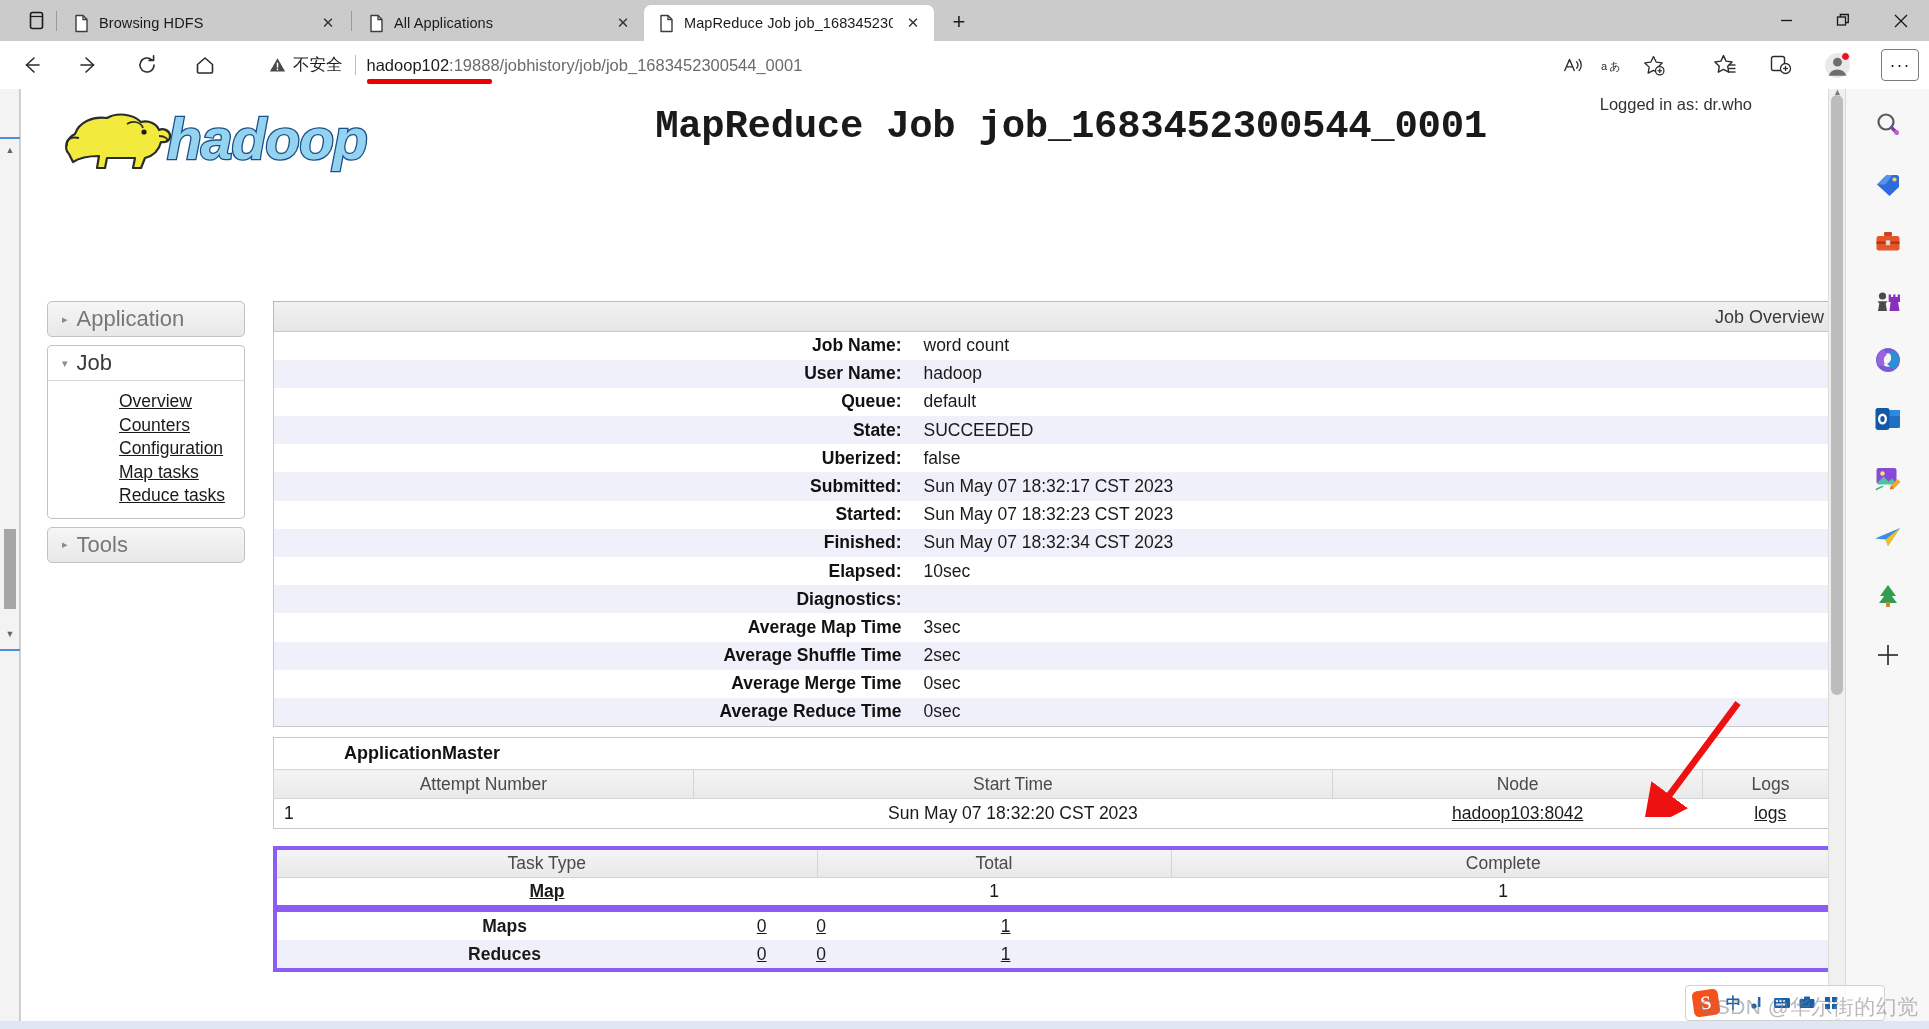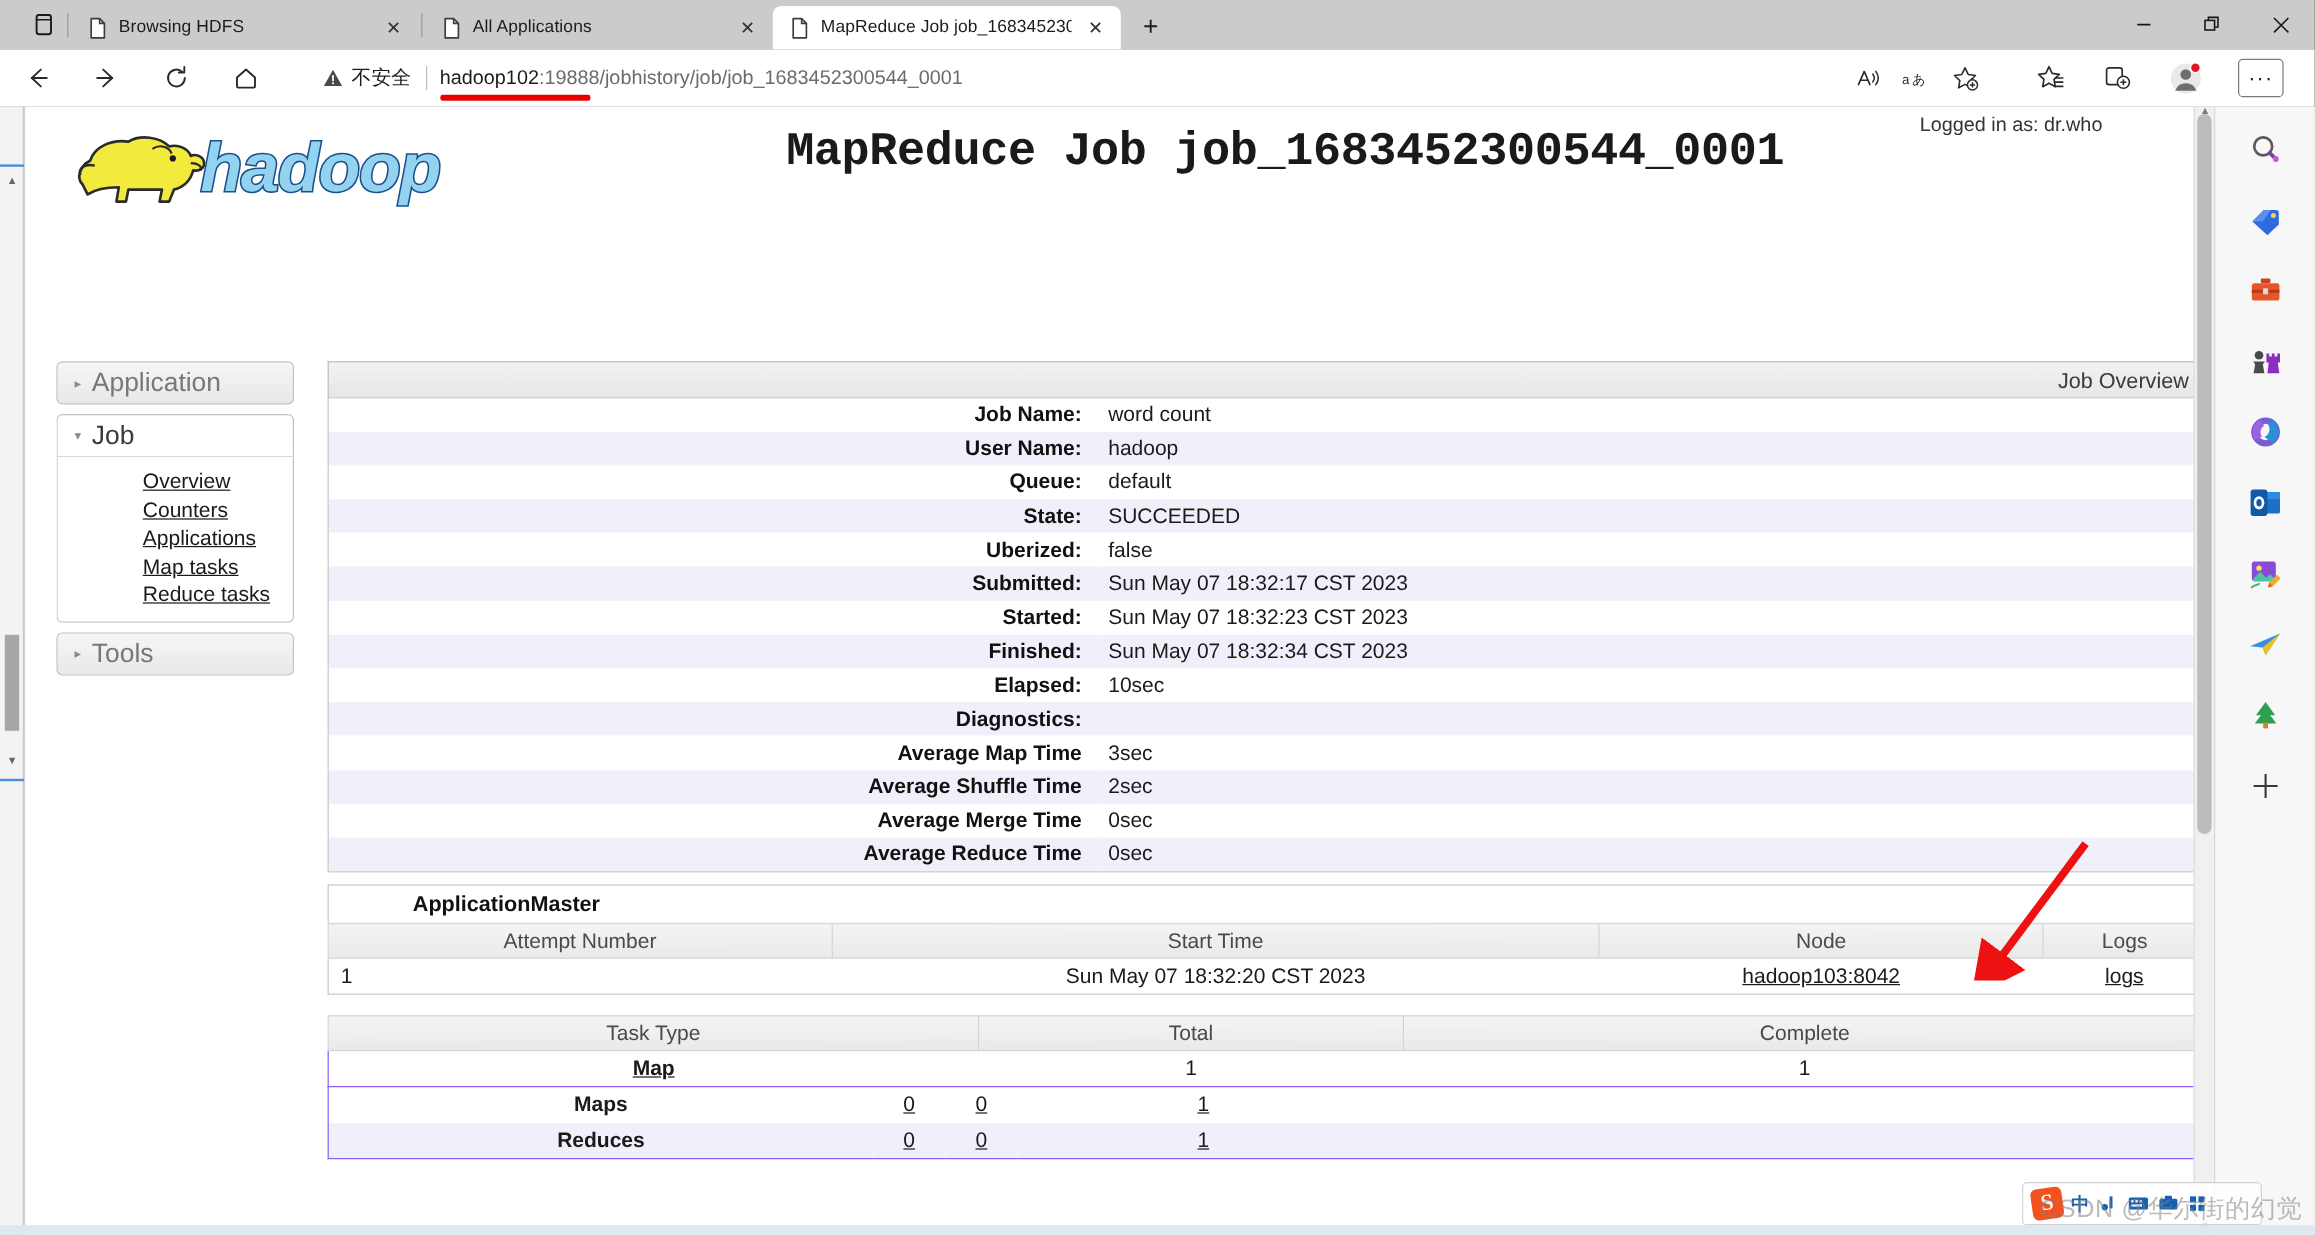--- a/index.html
+++ b/index.html
@@ -45,21 +45,21 @@
     font-size: 22px; color: #1b1b1b; font-weight: 300;
   }
   .winctl { position: absolute; right: 0; top: 0; height: 41px; display: flex; }
   .winbtn {
     width: 57px; height: 41px; display: flex; align-items: center; justify-content: center;
     color: #161616;
   }
 
   .navbar {
     height: 48px; background: #ffffff;
-    display: flex; align-items: center; padding: 0 26px 0 12px; gap: 20px;
+    display: flex; align-items: center; padding: 0 10px 0 12px; gap: 20px;
   }
   .navbtn {
     width: 38px; height: 38px; border-radius: 5px;
     display: flex; align-items: center; justify-content: center;
     color: #2b2b2b;
   }
   .omnibox {
     flex: 1 1 auto; height: 35px; background: #ffffff;
     border-radius: 18px; margin: 0 8px 0 10px;
     display: flex; align-items: center; padding: 0 6px 0 14px;
@@ -200,21 +200,21 @@
   }
   .am-th {
     background: linear-gradient(#f4f4f4,#e9e9e9);
     text-align: center; font-weight: normal; font-size: 17.5px; color: #4a4a4a;
     height: 29px; border: 1px solid #d4d4d4; border-top: none;
   }
   .am-td { text-align: center; font-size: 17.5px; color: #1a1a1a; height: 30px; background:#fff; border:none;}
   .am-td.lft { text-align: left; padding-left: 10px; }
   a.u { color: #1a1a1a; text-decoration: underline; }
 
-  .tt-table { border-collapse: collapse; width: 1566px; border: 1px solid #8b5cf6; }
+  .tt-table { border-collapse: collapse; width: 1566px; border: 4px solid #8b5cf6; }
   .tt-th {
     background: linear-gradient(#f4f4f4,#e9e9e9);
     text-align: center; font-weight: normal; font-size: 17.5px; color: #4a4a4a;
     height: 29px; border: 1px solid #d4d4d4;
   }
   .tt-td { text-align: center; font-size: 17.5px; color: #1a1a1a; height: 30px; border:none;}
   .tt-td.b { font-weight: bold; }
   .tt-table tr.r-odd { background: #ffffff; }
   .tt-table tr.r-even { background: #f0f0fa; }
 
@@ -443,21 +443,21 @@
             <span>Application</span>
           </div>
 
           <div class="nav-head open">
             <span class="caret">▾</span>
             <span>Job</span>
           </div>
           <div class="nav-body">
             <a class="nav-link" href="#">Overview</a>
             <a class="nav-link" href="#">Counters</a>
-            <a class="nav-link" href="#">Applications</a>
+            <a class="nav-link" href="#">Configuration</a>
             <a class="nav-link" href="#">Map tasks</a>
             <a class="nav-link" href="#">Reduce tasks</a>
           </div>
 
           <div class="nav-head">
             <span class="caret">▸</span>
             <span>Tools</span>
           </div>
         </div>
 

